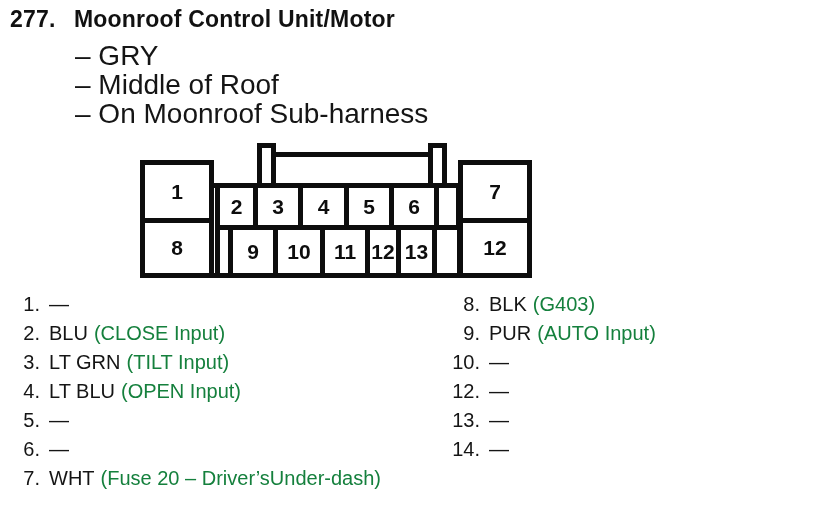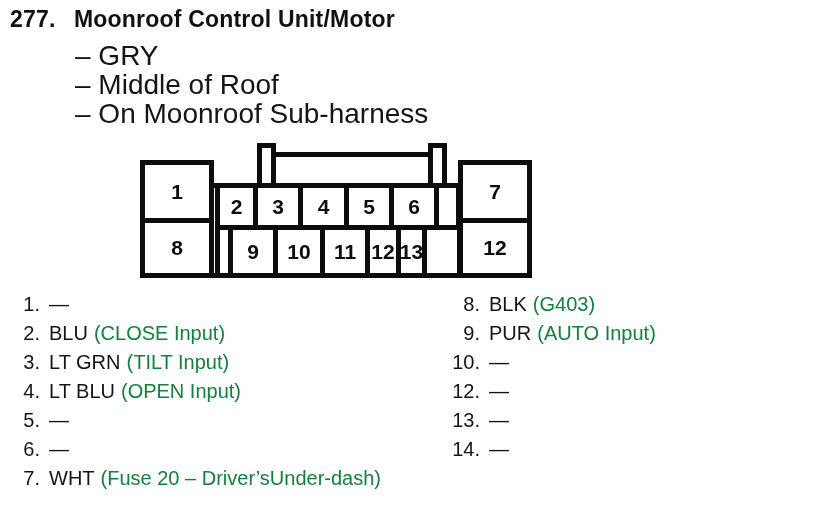--- a/index.html
+++ b/index.html
@@ -54,21 +54,21 @@
   .row-top{left:75px;top:40px;height:47px;}
   .row-bottom{left:75px;top:82px;height:53px;}
   .pin-cell{
     background:#ffffff;border:5px solid #0d0d0d;
     display:flex;align-items:center;justify-content:center;
     font-weight:bold;font-size:21px;color:#0d0d0d;
     height:100%;
   }
   .pin-row .pin-cell + .pin-cell{margin-left:-5px;}
   .c2{width:43px}.c3{width:50px}.c4{width:51px}.c5{width:50px}.c6{width:50px}.cblank-t{width:27px}
-  .cblank-b{width:18px}.c9{width:50px}.c10{width:52px}.c11{width:50px}.c12{width:36px}.c13{width:31px}
+  .cblank-b{width:18px}.c9{width:50px}.c10{width:52px}.c11{width:50px}.c12{width:36px}.c13{width:41px}
 
   
   .pin-col{
     position:absolute;top:293px;
     font-size:20px;color:#151515;
   }
   .pin-col .prow{
     height:29px;display:flex;align-items:baseline;white-space:nowrap;
   }
   .pin-col .num{display:inline-block;text-align:right;margin-right:9px;}

